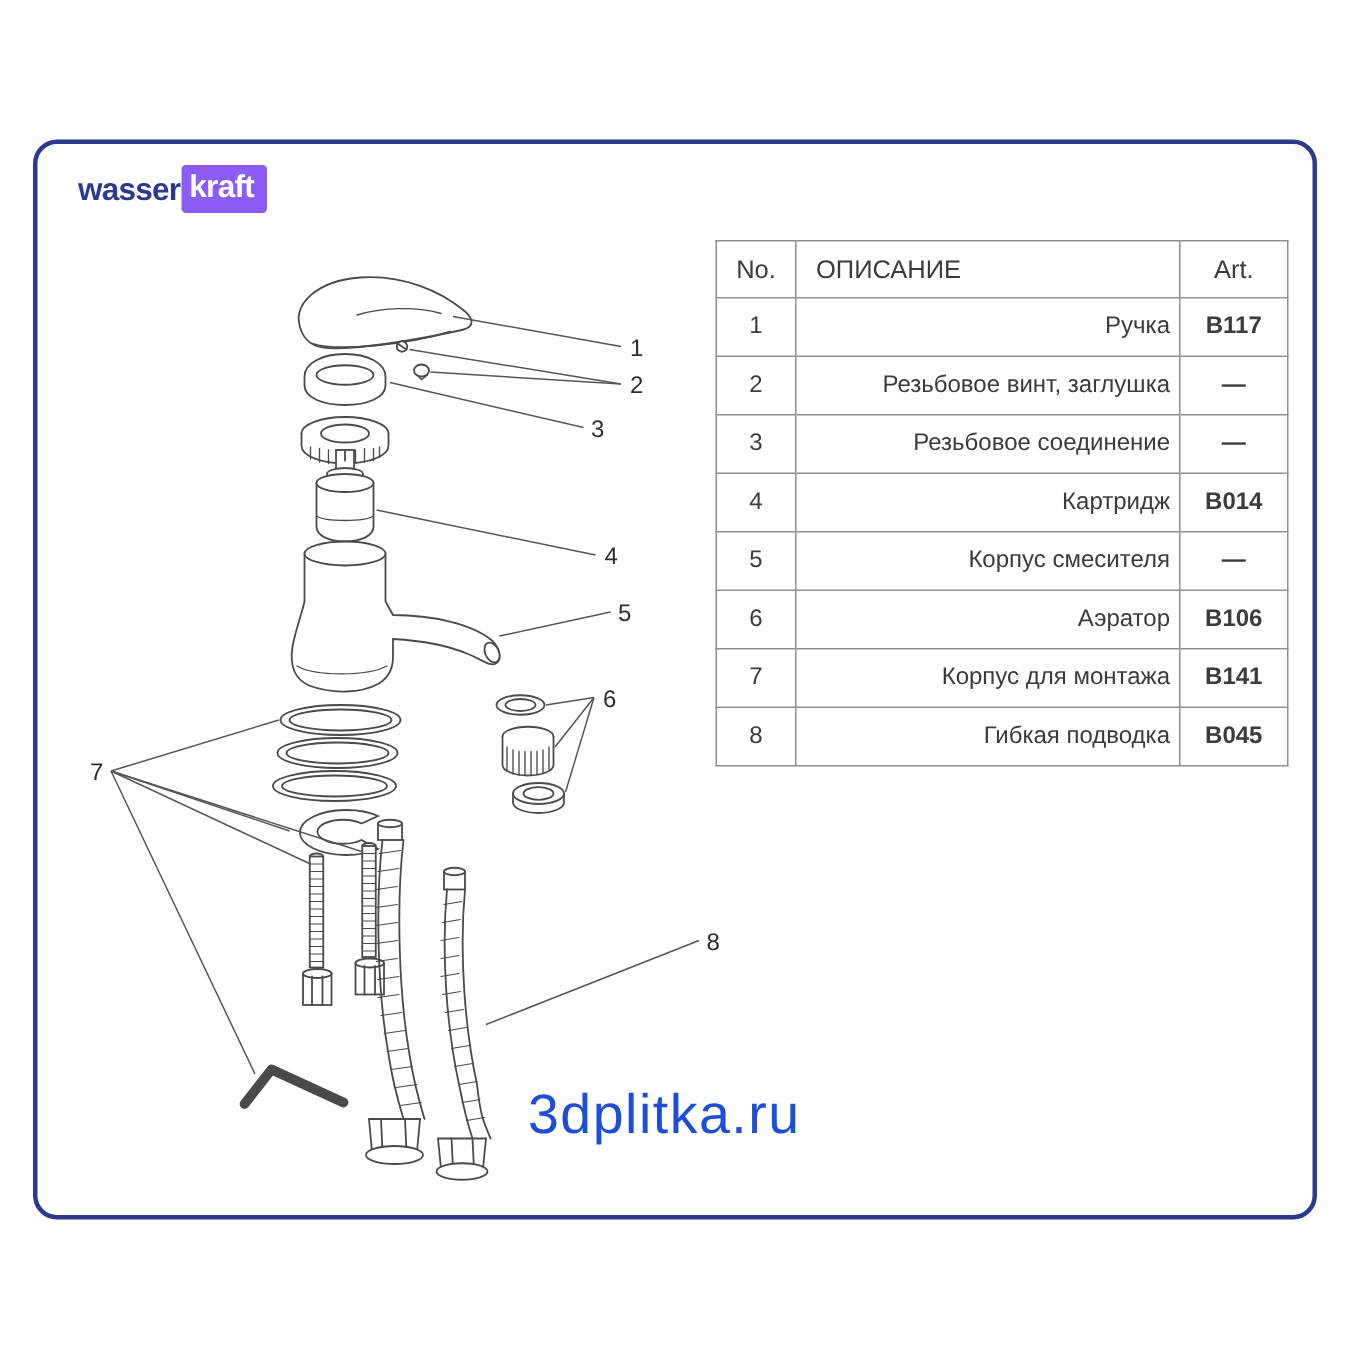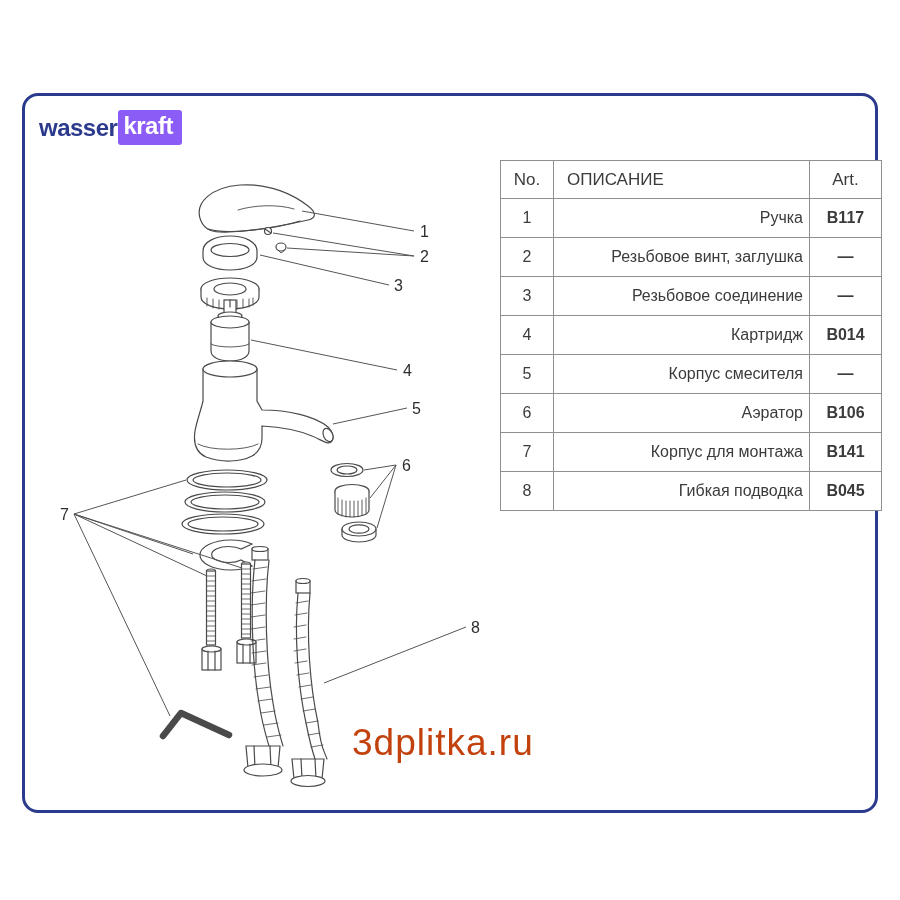--- a/index.html
+++ b/index.html
@@ -3,37 +3,37 @@
 <meta charset="utf-8">
 <style>
   * { margin:0; padding:0; box-sizing:border-box; }
   html,body { width:900px; height:900px; background:#ffffff; overflow:hidden;
               font-family:"Liberation Sans", sans-serif; }
   .page { position:relative; width:900px; height:900px; background:#fff; }
 
   .frame { position:absolute; left:22px; top:93px; width:856px; height:720px;
            border:3px solid #2b3a8c; border-radius:16px; background:#fff; }
 
-  .logo { position:absolute; left:39px; top:110px; display:flex; align-items:center;
-          font-weight:bold; font-size:24px; letter-spacing:-0.5px; line-height:1; }
+  .logo { position:absolute; left:52px; top:110px; display:flex; align-items:center;
+          font-weight:bold; font-size:21px; letter-spacing:-0.5px; line-height:1; }
   .logo-wasser { color:#2b3a8c; padding-right:1px; }
   .logo-kraft  { background:#8b5cf6; color:#ffffff; padding:4px 9px 7px 5px; border-radius:3px; }
 
-  table.parts-table { position:absolute; left:500px; top:160px; border-collapse:collapse;
+  table.parts-table { position:absolute; left:477px; top:160px; border-collapse:collapse;
                       color:#3b3b3b; font-size:16px; background:#fff; }
   .parts-table th, .parts-table td { border:1px solid #8f8f8f; background:#fff; }
   .parts-table th { font-weight:normal; font-size:17px; height:38px; text-align:center; }
   .parts-table td { height:39px; }
   .col-no  { width:53px;  text-align:center; }
   .col-desc{ width:256px; text-align:right; padding-left:13px; padding-right:6px; }
   .col-art { width:72px;  text-align:center;font-weight:bold; }
 
   .diagram-svg { position:absolute; left:40px; top:158px; }
 
-  .watermark { position:absolute; left:352px; top:722px; font-size:37px; color:#c2410c;
+  .watermark { position:absolute; left:352px; top:722px; font-size:37px; color:#1d4ed8;
                letter-spacing:1px; }
 </style>
 </head>
 <body>
 
 <div class="page">
 
   <div class="frame"></div>
 
   <div class="logo">

